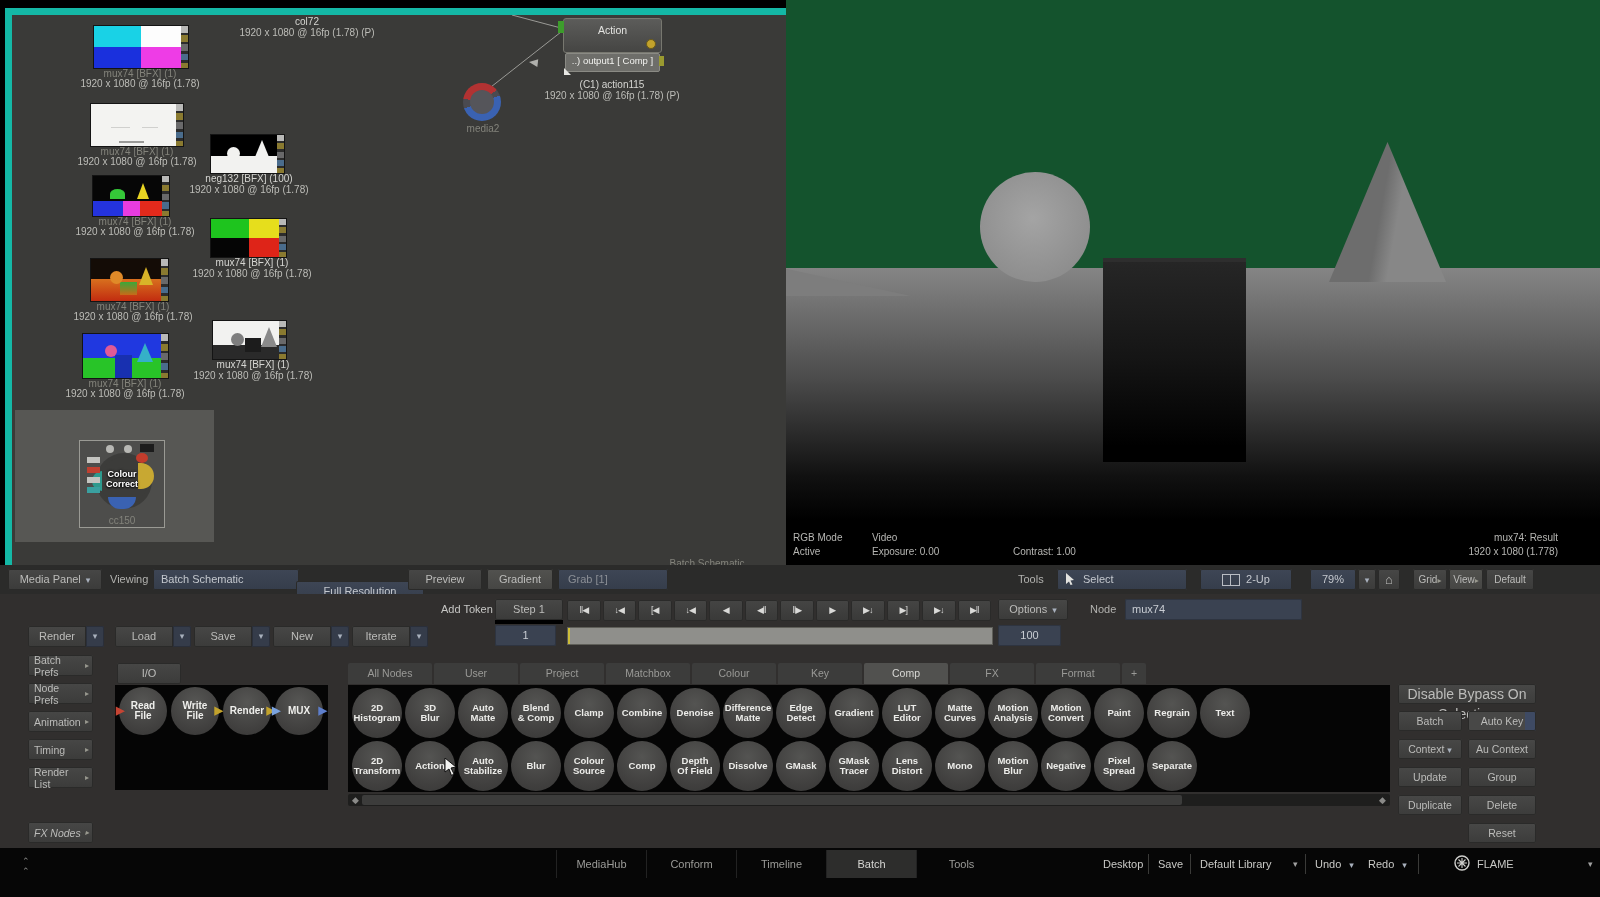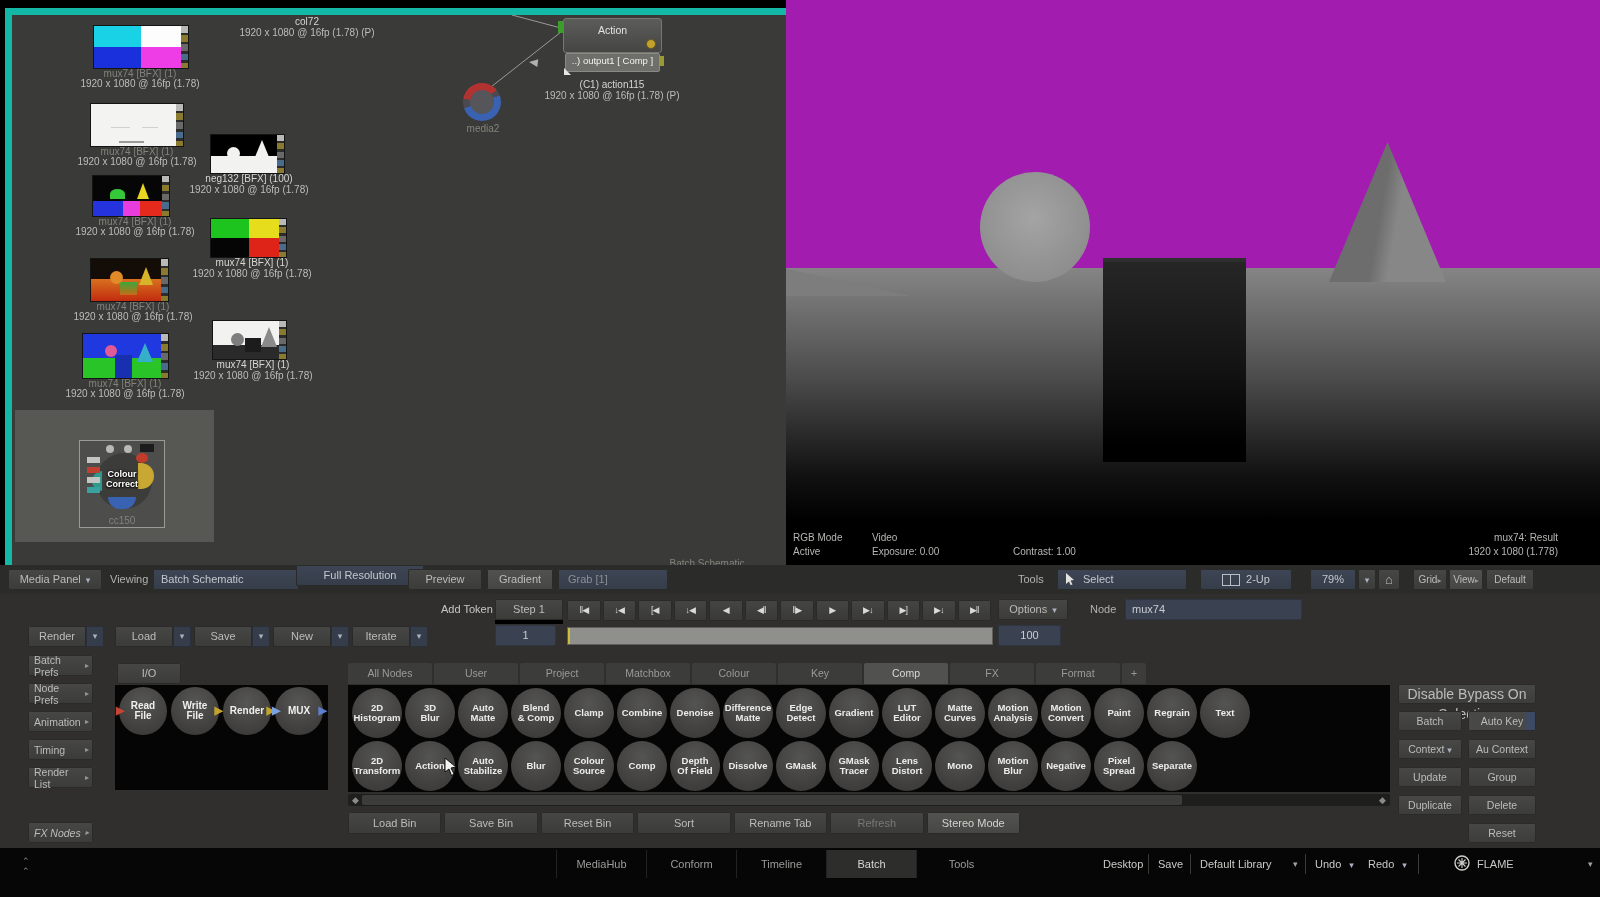--- a/index.html
+++ b/index.html
@@ -9,21 +9,21 @@
   
   #schematic{left:5px;top:8px;width:779px;height:562px;background:#3a3a38;border:7px solid #14b8a6;}
   .thumb{position:absolute;border:1px solid #141414;overflow:hidden;}
   .thumb .chips{position:absolute;right:0;top:0;width:7px;height:100%;
     background:linear-gradient(180deg,#b9b9b7 0 16%,#2c2c2c 16% 22%,#8a7a30 22% 38%,#2c2c2c 38% 44%,#69696a 44% 60%,#2c2c2c 60% 66%,#4a6c8c 66% 82%,#2c2c2c 82% 88%,#8a7a30 88% 100%);}
   .lblname{position:absolute;text-align:center;font-size:10px;color:#83837b;white-space:nowrap;}
   .lblname.bright{color:#d6d6d2;}
   .lblinfo{position:absolute;text-align:center;font-size:10px;color:#bdbdb8;white-space:nowrap;}
   .quad{position:absolute;width:50%;height:50%;}
   
-  #viewer{left:786px;top:0;width:814px;height:565px;background:#a21caf;overflow:hidden;}
+  #viewer{left:786px;top:0;width:814px;height:565px;background:#14532d;overflow:hidden;}
   #ground{position:absolute;left:0;top:268px;width:100%;height:297px;
     background:linear-gradient(180deg,#858585 0,#4a4a4a 38%,#111 70%,#000 85%);}
   #hill{position:absolute;left:0;top:264px;width:125px;height:32px;background:#7d7d7d;
     clip-path:polygon(0 15%,100% 100%,0 100%);}
   #sphere{position:absolute;left:194px;top:172px;width:110px;height:110px;border-radius:50%;
     background:radial-gradient(circle at 48% 42%,#a4a4a4,#8e8e8e 72%,#878787);}
   #cube{position:absolute;left:317px;top:262px;width:143px;height:200px;
     background:linear-gradient(180deg,#262626,#141414 50%,#000 92%);}
   #cubetop{position:absolute;left:317px;top:258px;width:143px;height:8px;background:#2e2e2e;}
   #pyramid{position:absolute;left:543px;top:142px;width:117px;height:140px;
@@ -252,21 +252,21 @@
     <div class="vstat" style="right:42px;top:532px;text-align:right;">mux74: Result</div>
     <div class="vstat" style="right:42px;top:546px;text-align:right;">1920 x 1080 (1.778)</div>
   </div>
 
   <div id="viewbar" class="abs">
     <div class="btn" style="left:8px;top:4px;width:94px;">
       <span>Media Panel</span><span class="arr">▾</span>
     </div>
     <div class="label" style="left:110px;top:4px;">Viewing</div>
     <div class="btn blu" style="left:153px;top:4px;width:138px;text-align:left;padding-left:8px;">Batch Schematic</div>
-    <div class="btn blu" style="left:296px;top:0;width:128px;">Full Resolution</div>
+    <div class="btn blu" style="left:296px;top:16px;width:128px;">Full Resolution</div>
     <div class="btn" style="left:408px;top:4px;width:74px;">Preview</div>
     <div class="btn lite" style="left:487px;top:4px;width:66px;">Gradient</div>
     <div class="btn blu dimtxt" style="left:558px;top:4px;width:100px;text-align:left;padding-left:10px;">Grab [1]</div>
 
     <div class="label" style="left:1018px;top:4px;">Tools</div>
     <div class="btn blu" style="left:1057px;top:4px;width:122px;text-align:left;padding-left:8px;">
       <svg width="10" height="12" style="vertical-align:-2px;margin-right:8px;">
           <polygon points="1,0 9,7 5.5,7.5 7.5,11.5 5.5,12 4,8.5 1,11" fill="#e3e3e0"></polygon>
         </svg><span>Select</span>
     </div>
@@ -442,29 +442,20 @@
           <div class="pnode">Separate</div>
         </div>
     </div>
 
     <div id="hscroll" style="top:200px;">
       <span class="dia" style="left:4px;">◆</span>
       <div class="thumbbar"></div>
       <span class="dia" style="right:4px;">◆</span>
     </div>
 
-    <div id="binacts" style="top:218px;">
-        <div class="bbtn">Load Bin</div>
-        <div class="bbtn">Save Bin</div>
-        <div class="bbtn">Reset Bin</div>
-        <div class="bbtn">Sort</div>
-        <div class="bbtn">Rename Tab</div>
-        <div class="bbtn dim">Refresh</div>
-        <div class="bbtn lite">Stereo Mode</div>
-      </div>
 
     <div class="rbtn" style="left:1398px;top:90px;width:138px;font-size:14px;">Disable Bypass On Selection</div>
     <div class="rbtn" style="left:1398px;top:117px;width:64px;">Batch</div>
     <div class="rbtn" style="left:1468px;top:117px;width:68px;background:linear-gradient(90deg,#484847 0 84%,#3e4a63 84%);">Auto Key</div>
     <div class="rbtn" style="left:1398px;top:145px;width:64px;">
       <span>Context</span><span class="arr" style="margin-left:3px;">▾</span>
     </div>
     <div class="rbtn" style="left:1468px;top:145px;width:68px;">Au Context</div>
     <div class="rbtn" style="left:1398px;top:173px;width:64px;">Update</div>
     <div class="rbtn" style="left:1468px;top:173px;width:68px;">Group</div>

